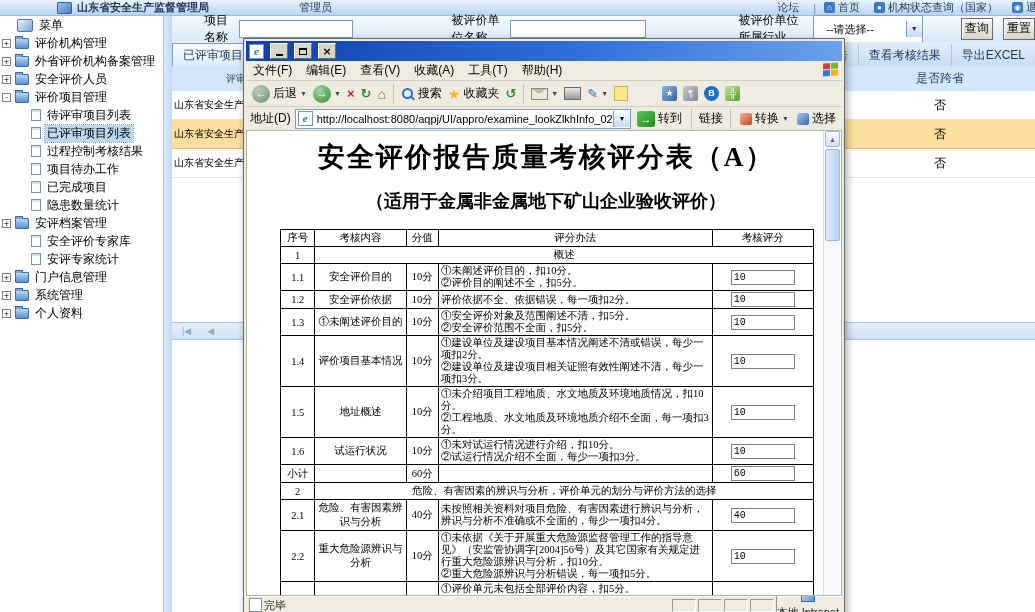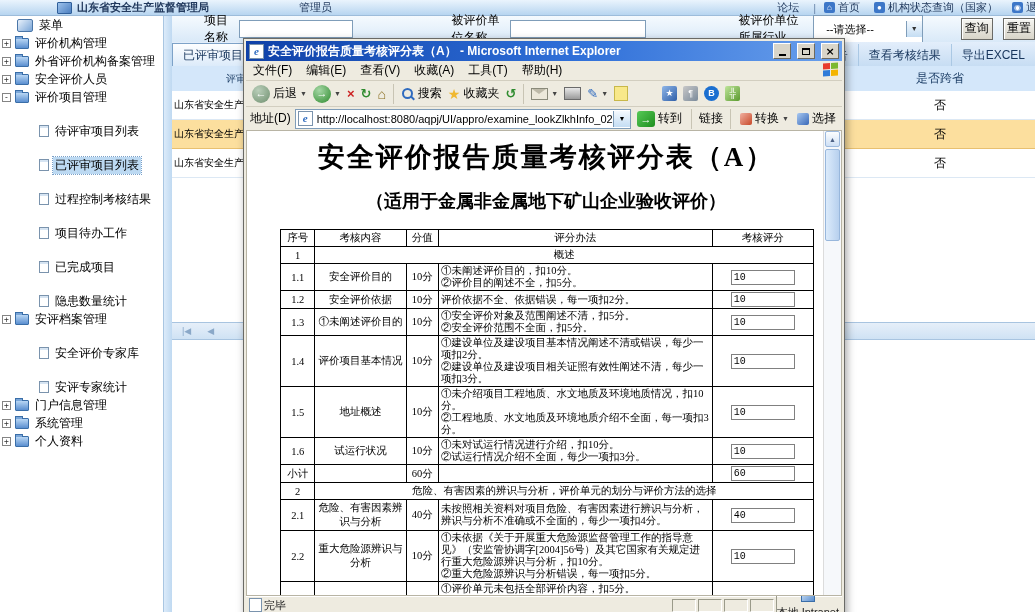--- a/index.html
+++ b/index.html
@@ -16,21 +16,21 @@
   .topbar .spacer{flex:1;}
   .hlink{display:inline-flex;align-items:center;gap:3px;margin-right:14px;cursor:default;}
   .hsep{margin:0 8px 0 0;color:#6d89ac;}
   .hicon{width:11px;height:11px;border-radius:2px;background:#3d77c8;color:#fff;font-size:8px;line-height:11px;text-align:center;}
 
   
   .sidebar{position:absolute;left:0;top:16px;width:163px;height:596px;background:#fff;overflow:hidden;}
   .splitter{position:absolute;left:163px;top:16px;width:9px;height:596px;
             background:linear-gradient(90deg,#dcebfa,#bcd7f0);border-left:1px solid #a9c6e2;border-right:1px solid #8fb2d4;}
   .trow{height:18px;display:flex;align-items:center;white-space:nowrap;cursor:default;}
-  .trow.lvl1{padding-left:24px;margin-top:16px;}
+  .trow.lvl1{padding-left:16px;}
   .tbox{width:9px;height:9px;box-sizing:border-box;border:1px solid #848484;background:#fff;margin:0 4px 0 2px;
         font:8px/7px "DejaVu Sans Mono",monospace;text-align:center;color:#333;flex:none;}
   .trow.none .tbox{border:none;background:transparent;}
   .trow.plus .tbox::before{content:"+";}
   .trow.minus .tbox::before{content:"-";}
   .ticon{width:14px;height:11px;margin-right:4px;position:relative;flex:none;box-sizing:border-box;}
   .trow.folder .ticon{background:linear-gradient(180deg,#b8d6f4,#5b8fd0);border:1px solid #3a6ea8;border-radius:1px;}
   .trow.folder .ticon::before{content:"";position:absolute;top:-3px;left:-1px;width:6px;height:2px;
         background:#7aa6d8;border:1px solid #3a6ea8;border-bottom:none;}
   .trow.page .ticon{width:10px;height:12px;background:#fff;border:1px solid #7a93ad;box-shadow:inset 0 2px 0 #d6e4f2;}
@@ -359,21 +359,20 @@
     <div class="pager">
       <span class="pgico">|◀</span>
       <span class="pgico" style="margin-left:16px">◀</span>
       <span class="pgnum">1</span>
     </div>
   </div>
 
   <div class="popup">
     <div class="win-title">
       <span class="ie-ico">e</span>
-      <span class="ttl">安全评价报告质量考核评分表（A） - Microsoft Internet Explorer</span>
       <span class="wbtn">
           <span class="g-min"></span>
         </span>
       <span class="wbtn">
           <span class="g-max"></span>
         </span>
       <span class="wbtn">
           <span class="g-close">×</span>
         </span>
     </div>

